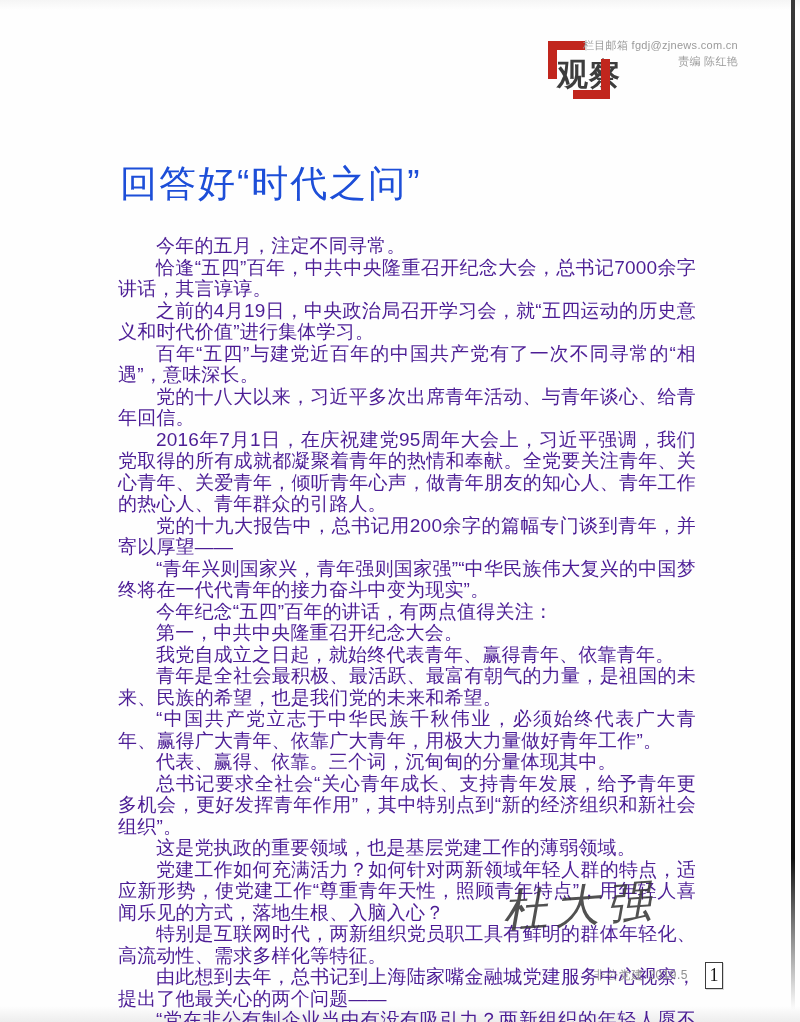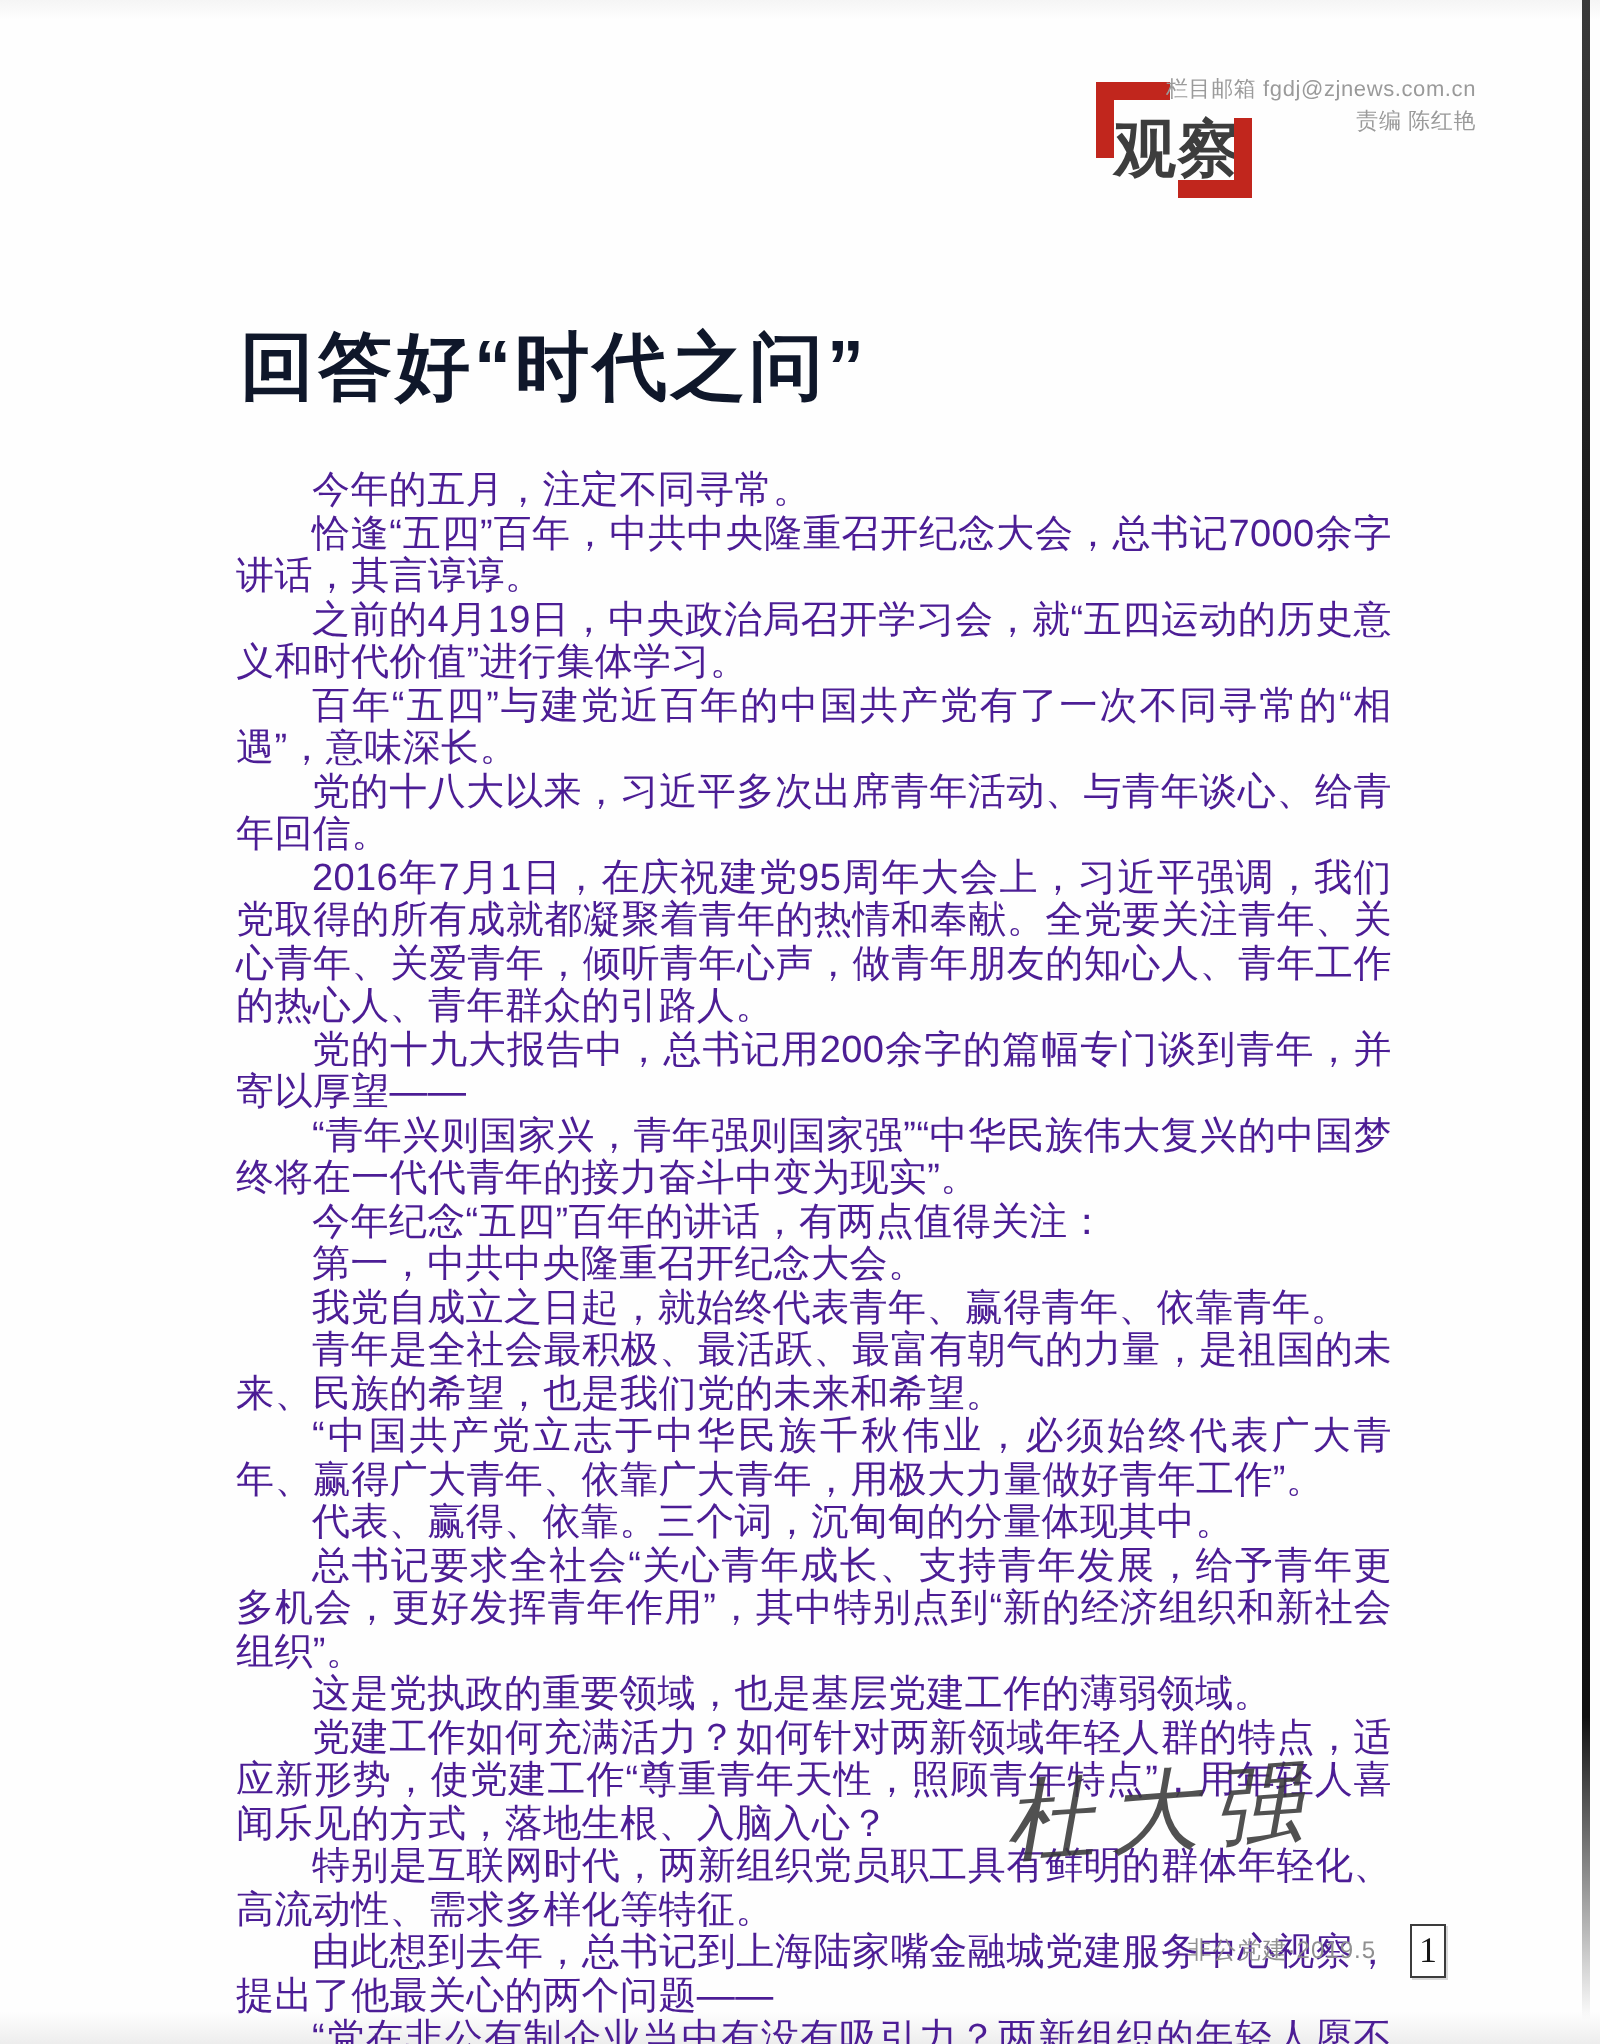--- a/index.html
+++ b/index.html
@@ -23,21 +23,21 @@
     position:absolute; left:0; bottom:0; width:100%; height:16px;
     background:linear-gradient(to bottom,rgba(240,240,240,0),#ededed);
   }
   .edge-top {
     position:absolute; left:0; top:0; width:100%; height:10px;
     background:linear-gradient(to bottom,#f5f5f5,rgba(255,255,255,0));
   }
 
   
   .logo {
-    position:absolute; left:548px; top:41px; width:78px; height:58px;
+    position:absolute; left:548px; top:41px; width:62px; height:58px;
   }
   .corner { position:absolute; display:block; }
   .corner.tl {
     left:0; top:0; width:37px; height:38px;
     border-top:9px solid #c1261d; border-left:9px solid #c1261d;
   }
   .corner.br {
     right:0; bottom:0; width:37px; height:40px;
     border-bottom:9px solid #c1261d; border-right:9px solid #c1261d;
   }
@@ -50,22 +50,22 @@
     position:absolute; right:62px; top:37px;
     text-align:right; font-size:11px; line-height:16px;
     color:#9a9a9a; letter-spacing:0.3px; white-space:nowrap;
   }
 
   
   .article {
     position:absolute; left:118px; top:158px; width:578px;
   }
   .article h1 {
-    font-size:37px; line-height:52px; font-weight:700;
-    letter-spacing:2px; color:#0f172a;
+    font-size:37px; line-height:52px; font-weight:400;
+    letter-spacing:2px; color:#1d4ed8;
     margin:0 0 25px 2px; white-space:nowrap;
   }
   .article p {
     font-size:19px; line-height:21.5px; letter-spacing:0.2px;
     color:#4c1d95; text-indent:2em; text-align:justify;
   }
   .seal {
     display:inline-block; width:12px; height:13px;
     background:#c0392b; border-radius:1px; margin-left:4px;
     vertical-align:-1px;

